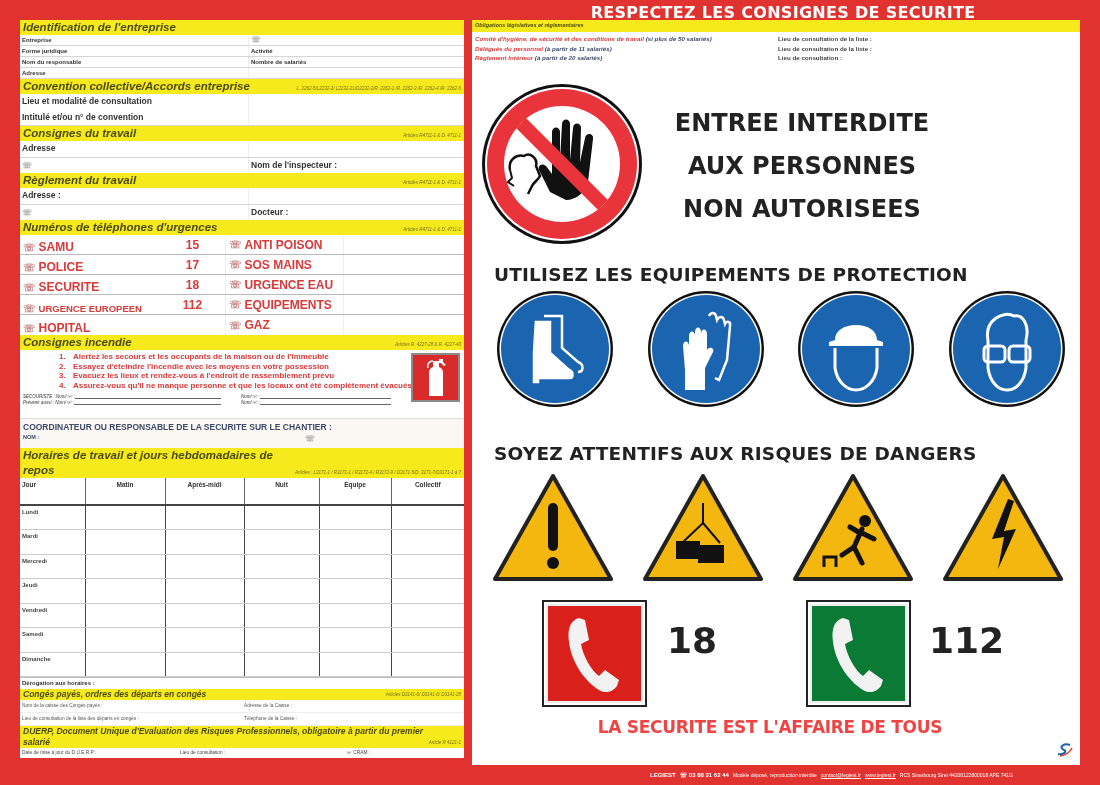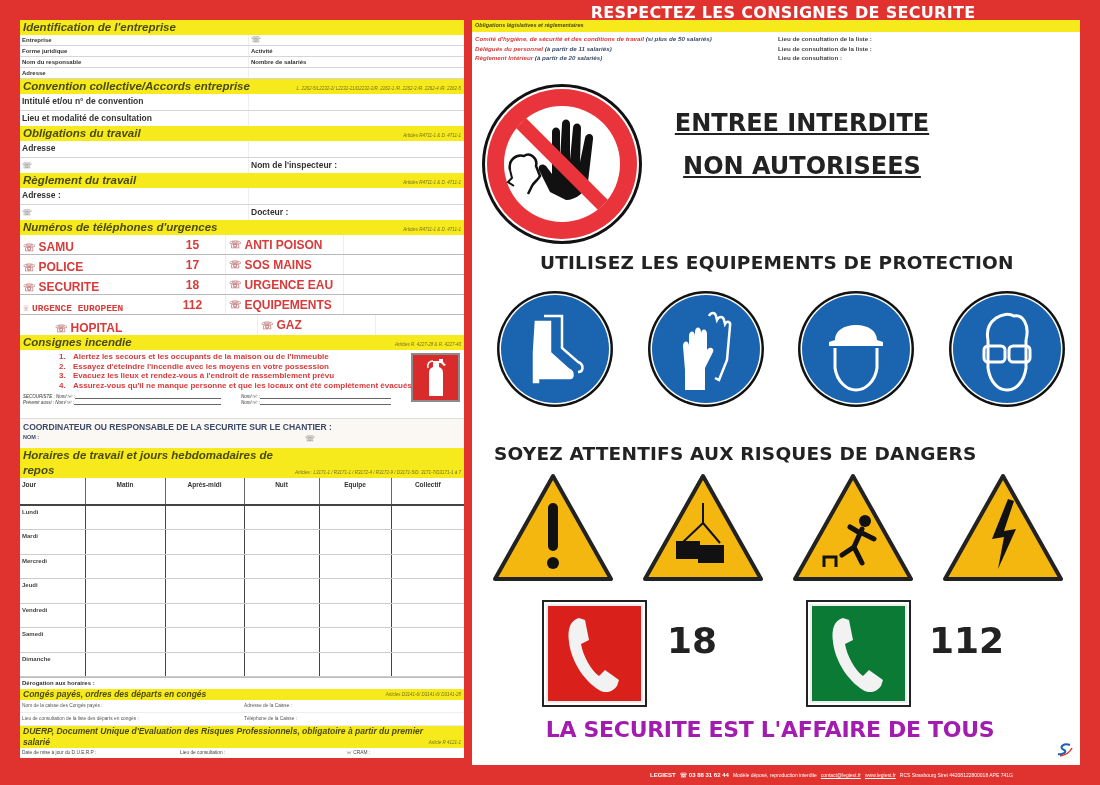--- a/index.html
+++ b/index.html
@@ -14,21 +14,21 @@
   .sec-head .ref { font-style: italic; font-size: 4.5px; color: #77701a; padding-bottom: 3px; white-space: nowrap; }
   .row { display: flex; border-bottom: 1px solid #d6d6d6; font-size: 6px; font-weight: bold; color: #333; line-height: 10px; }
   .row .c1 { width: 229px; padding-left: 2px; border-right: 1px solid #eee; }
   .row .c2 { flex: 1; padding-left: 2px; }
   .row.big { font-size: 8.5px; line-height: 15.5px; }
   .row.big2 { font-size: 8.5px; line-height: 15.5px; border-bottom: none; }
   .tel-icon { color: #a9a9a9; font-size: 8px; }
 
   .em-row { display: flex; border-bottom: 1px solid #b9b9b9; height: 20px; align-items: flex-end; font-weight: bold; color: #d93a3a; }
   .em-row .n { width: 140px; padding-left: 3px; font-size: 12px; white-space: nowrap; }
-  .em-row .n.small { font-size: 9.5px; font-family: Liberation Mono, monospace; }
+  .em-row .n.small { font-size: 9.5px; }
   .em-row .num { width: 66px; text-align: center; font-size: 12px; border-right: 1px solid #eee; align-self: stretch; display: flex; align-items: center; justify-content: center; }
   .em-row .n2 { width: 118px; padding-left: 3px; font-size: 12px; border-right: 1px solid #eee; align-self: stretch; display: flex; align-items: center; white-space: nowrap; }
   .em-row .ph { color: #c98a8a; font-size: 10px; margin-right: 3px; }
 
   .fire { position: relative; padding: 2px 3px 2px 3px; height: 68px; }
   .fire ol { list-style: none; margin-left: 36px; }
   .fire li { font-size: 8px; font-weight: bold; color: #d93a3a; line-height: 9.6px; white-space: nowrap; }
   .fire li span.k { display: inline-block; width: 14px; }
   .fire .contacts { margin-top: 3px; display: flex; font-size: 4.5px; font-style: italic; color: #333; }
   .fire .contacts .col { width: 218px; }
@@ -57,27 +57,27 @@
   .title-main { position: absolute; left: 470px; top: 3px; width: 626px; text-align: center; font-size: 16px; font-weight: bold; color: #fff; letter-spacing: 0.3px; font-family: "DejaVu Sans", sans-serif; }
   .right { position: absolute; left: 472px; top: 20px; width: 608px; height: 745px; background: #fff; }
   .oblig-head { background: #f6ea1c; font-size: 5.5px; font-style: italic; font-weight: bold; color: #4a4a10; padding: 2px 3px; height: 12px; }
   .oblig { position: relative; padding: 2px 3px; height: 32px; }
   .oblig .line { display: flex; font-size: 6.2px; line-height: 9.5px; }
   .oblig .l { width: 303px; font-style: italic; font-weight: bold; color: #d93a3a; }
   .oblig .l em { color: #3b4b6a; }
   .oblig .r { font-weight: bold; color: #444; }
   .no-entry { position: absolute; left: 8px; top: 62px; }
   .big-title { position: absolute; font-family: "DejaVu Sans", sans-serif; font-weight: bold; color: #222; text-align: center; }
-  .entry-text { left: 200px; top: 82px; width: 260px; font-size: 24px; line-height: 43px; text-decoration: underline; }
+  .entry-text { left: 200px; top: 82px; width: 260px; font-size: 24px; line-height: 43px; }
   .sub-h { font-size: 18.5px; left: 22px; white-space: nowrap; letter-spacing: 0.2px; }
   .icons-row { position: absolute; left: 24px; width: 570px; display: flex; justify-content: space-between; }
   .phone-box { position: absolute; width: 105px; height: 107px; border: 2px solid #222; display: flex; align-items: center; justify-content: center; }
   .phone-box .inner { width: 97px; height: 99px; border: 2px solid #eee; display: flex; align-items: center; justify-content: center; }
   .phone-num { position: absolute; font-family: "DejaVu Sans", sans-serif; font-weight: bold; color: #222; font-size: 36px; }
-  .slogan { position: absolute; left: 28px; top: 697px; width: 540px; font-family: "DejaVu Sans", sans-serif; font-weight: bold; font-size: 22px; color: #a21caf; text-align: center; white-space: nowrap; letter-spacing: -0.3px; }
+  .slogan { position: absolute; left: 28px; top: 697px; width: 540px; font-family: "DejaVu Sans", sans-serif; font-weight: bold; font-size: 17px; color: #ef4444; text-align: center; white-space: nowrap; letter-spacing: -0.3px; }
   .logo { position: absolute; right: 6px; bottom: 4px; }
   .footer { position: absolute; left: 650px; top: 771px; font-size: 5px; color: #fff; white-space: nowrap; display: flex; gap: 4px; align-items: baseline; }
   .footer .b { font-weight: bold; font-size: 6px; }
   .footer u { text-decoration: underline; }
 </style>
 </head>
 <body>
 
 <div class="title-main">RESPECTEZ LES CONSIGNES DE SECURITE</div>
 
@@ -100,31 +100,31 @@
     </div>
   <div class="row">
       <div class="c1">Adresse</div>
       <div class="c2"></div>
     </div>
 
   <div class="sec-head">
     <span class="t">Convention collective/Accords entreprise</span>
     <span class="ref">L. 2262-5/L2232-2/ L2232-21/D2232-2/R. 2262-1 /R. 2262-3 /R. 2262-4 /R. 2262-5</span>
   </div>
+  <div class="row big2">
+      <div class="c1">Lieu et modalité de consultation</div>
+      <div class="c2"></div>
+    </div>
   <div class="row big">
       <div class="c1">Intitulé et/ou n° de convention</div>
       <div class="c2"></div>
     </div>
-  <div class="row big2">
-      <div class="c1">Lieu et modalité de consultation</div>
-      <div class="c2"></div>
-    </div>
-
-  <div class="sec-head">
-    <span class="t">Obligations du travail</span>
+
+  <div class="sec-head">
+    <span class="t">Consignes du travail</span>
     <span class="ref">Articles R4711-1 &amp; D. 4711-1</span>
   </div>
   <div class="row big">
       <div class="c1">Adresse</div>
       <div class="c2"></div>
     </div>
   <div class="row big2">
       <div class="c1 tel-icon">☏</div>
       <div class="c2">Nom de l'inspecteur :</div>
     </div>
@@ -175,21 +175,21 @@
   </div>
   <div class="em-row">
     <div class="n small"><span class="ph">☏</span><span>URGENCE EUROPEEN</span></div>
     <div class="num">112</div>
     <div class="n2">
         <span class="ph">☏</span>
         <span>EQUIPEMENTS</span>
       </div>
     <div></div>
   </div>
-  <div class="em-row" style="border-bottom:none;padding-left:32px;">
+  <div class="em-row" style="border-bottom:none;">
     <div class="n"><span class="ph">☏</span><span>HOPITAL</span></div>
     <div class="num"></div>
     <div class="n2">
         <span class="ph">☏</span>
         <span>GAZ</span>
       </div>
     <div></div>
   </div>
 
   <div class="sec-head">
@@ -366,24 +366,25 @@
 
       <path d="M70 110 L60 90 C56 84 62 80 66 84 L72 92 L72 50 C72 44 80 44 80 50 L80 78 L82 42 C82 36 90 36 90 42 L90 78 L93 46 C93 40 101 40 101 46 L100 80 L105 56 C106 50 114 51 113 57 L108 100 C106 110 96 118 86 118 Z" fill="#111"></path>
 
       <path d="M30 88 C28 78 36 72 44 74 C50 70 58 76 56 84 L60 94 C58 98 54 100 52 104 L48 112" stroke="#111" stroke-width="2.5" fill="none"></path>
       <path d="M30 88 L32 96 L28 100 L34 104" stroke="#111" stroke-width="2" fill="none"></path>
       <line x1="41" y1="41" x2="123" y2="123" stroke="#e8343a" stroke-width="14"></line>
     </svg>
   </div>
   <div class="big-title entry-text">
     <div>ENTREE INTERDITE</div>
+    <div>AUX PERSONNES</div>
     <div>NON AUTORISEES</div>
   </div>
 
-  <div class="big-title sub-h" style="top:232px;margin-left:46px;">UTILISEZ LES EQUIPEMENTS DE PROTECTION</div>
+  <div class="big-title sub-h" style="top:244px;">UTILISEZ LES EQUIPEMENTS DE PROTECTION</div>
   <div class="icons-row" style="top:270px;">
     <div>
       <svg width="118" height="118" viewBox="0 0 118 118">
           <circle cx="59" cy="59" r="58" fill="#111"></circle>
           <circle cx="59" cy="59" r="55.5" fill="#fff"></circle>
           <circle cx="59" cy="59" r="54" fill="#1b64b0"></circle>
         <path d="M38 30 L56 30 L56 62 L74 78 C80 80 80 90 74 90 L44 90 L44 94 L36 94 L36 62 Z" fill="#fff" stroke="#1b64b0" stroke-width="1.5"></path>
         <path d="M48 26 L66 26 L66 58 L82 72 C88 74 88 82 82 82" fill="none" stroke="#fff" stroke-width="2.5"></path>
         </svg>
     </div>

